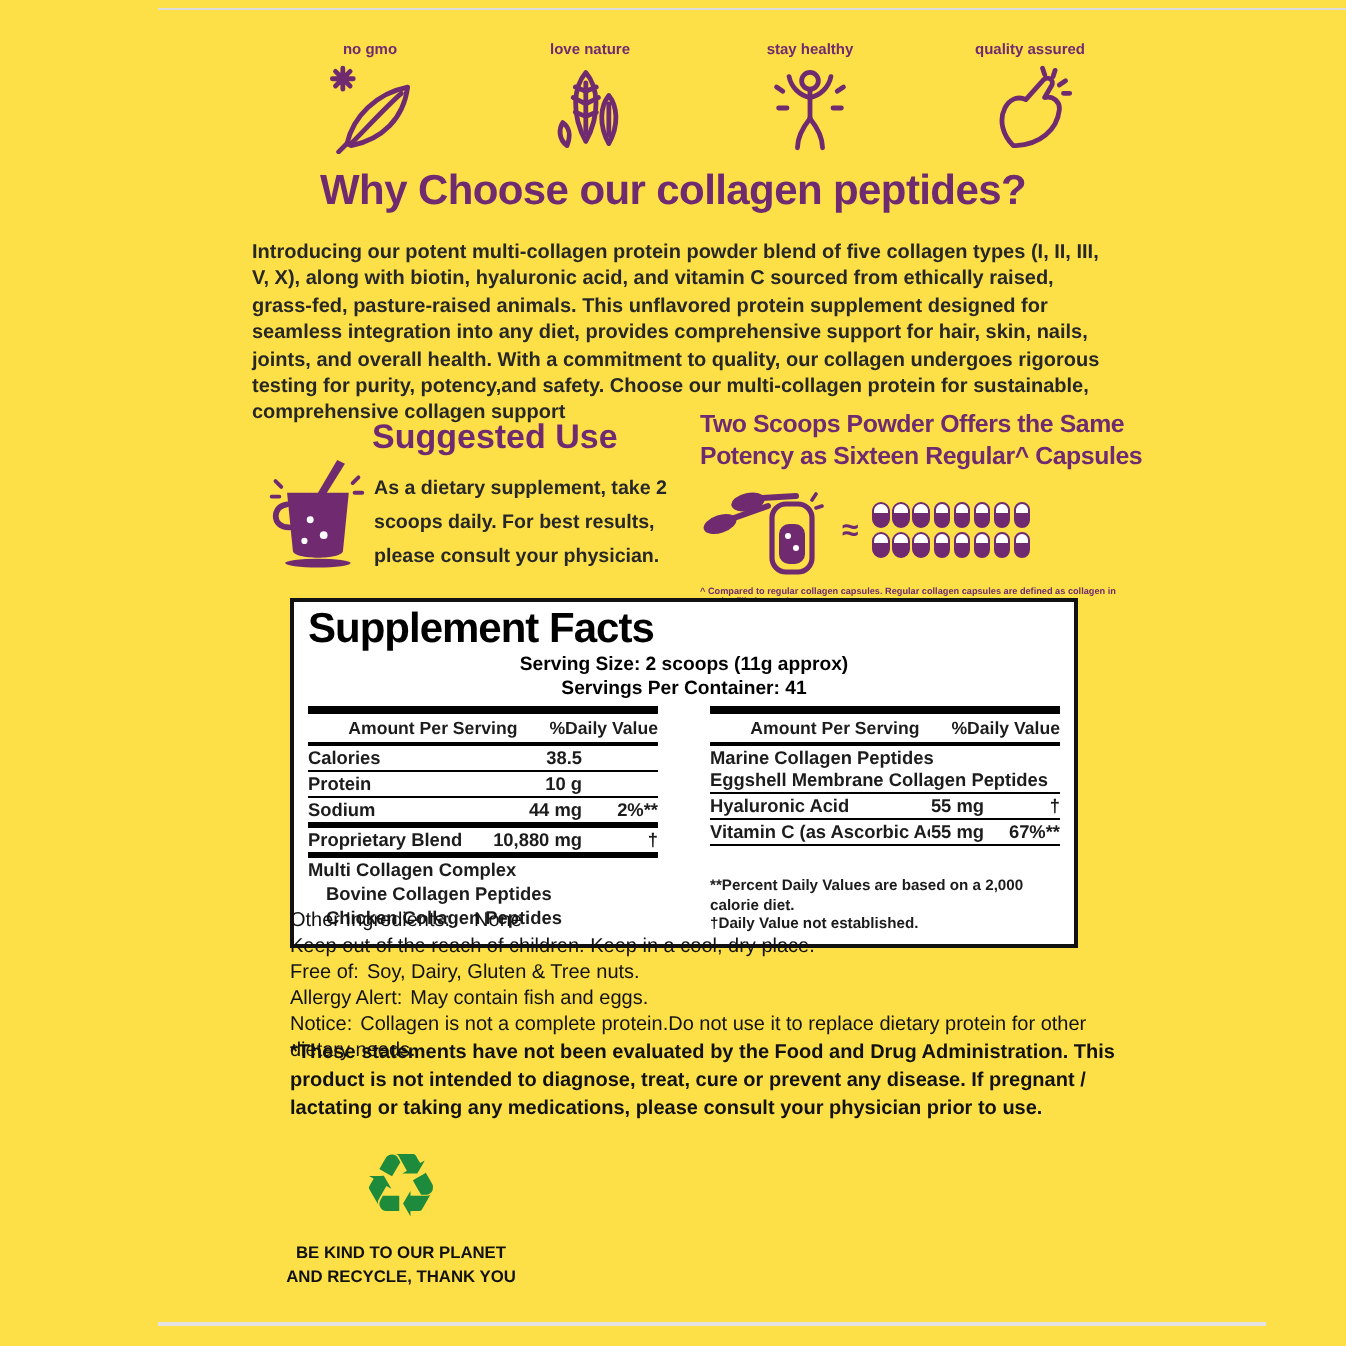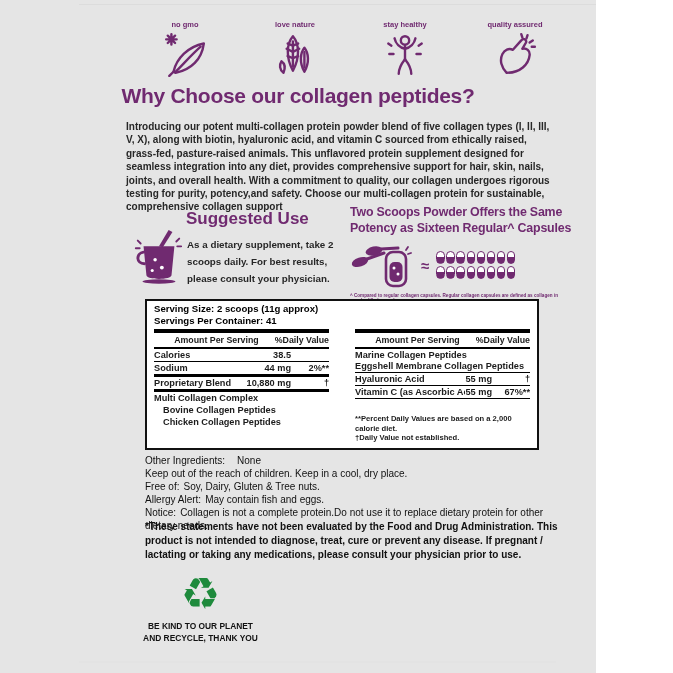--- a/index.html
+++ b/index.html
@@ -1,16 +1,16 @@
 <!DOCTYPE html>
 <html style="--accent: #702a70; --green: #1e8a3c;"><head>
 <meta charset="utf-8">
 <style>
   html,body{margin:0;padding:0;background:#fff;}
-  .page{position:relative;width:596px;height:673px;background:#e5e5e5;overflow:hidden;
+  .page{position:relative;width:673px;height:673px;background:#fde047;overflow:hidden;
         font-family:"Liberation Sans",sans-serif;color:#1c1c1c;}
   .edge-top{position:absolute;top:4px;left:79px;right:0;height:1px;background:#dcdcdc;}
   .edge-bottom{position:absolute;top:661px;left:79px;right:40px;height:2px;background:#e3e3e3;}
 
   
   .features{position:absolute;top:20px;left:130px;width:440px;display:flex;}
   .feature{flex:1;display:flex;flex-direction:column;align-items:center;}
   .feature .flabel{font-size:7.5px;font-weight:bold;color:var(--accent);margin-bottom:2px;}
   .ic{width:46px;height:46px;}
   .ic .st{stroke:var(--accent);fill:none;stroke-width:2.3;stroke-linecap:round;stroke-linejoin:round;}
@@ -35,21 +35,21 @@
   .cap-grid{display:flex;flex-direction:column;gap:2px;}
   .cap-row{display:flex;gap:1.5px;}
   .capsule{width:8.6px;height:13px;border:1.5px solid var(--accent);border-radius:5px;
            box-sizing:border-box;background:linear-gradient(180deg,#fff 42%,var(--accent) 42%);}
   .equiv-foot{margin-top:3px;font-size:4.6px;font-weight:bold;color:var(--accent);}
 
   
   .sf{position:absolute;top:299px;left:145px;width:394px;box-sizing:border-box;
       border:2px solid #111;background:#fff;padding:2px 7px 5px;}
   .sf-title{font-size:21px;font-weight:bold;letter-spacing:-0.5px;color:#000;}
-  .sf-sub{font-size:9.6px;font-weight:bold;line-height:11.6px;color:#000;}
+  .sf-sub{font-size:9.6px;font-weight:bold;line-height:11.6px;color:#000;text-align:center;}
   .sf-cols{display:flex;gap:26px;margin-top:3px;}
   .sf-col{flex:1;min-width:0;}
   .sf-head{display:flex;border-top:4px solid #000;border-bottom:2.5px solid #000;
            font-size:8.8px;font-weight:bold;padding:2px 0;}
   .sf-head .h-amt{margin-left:auto;}
   .sf-head .h-dv{margin-left:16px;}
   .sf-row{display:flex;align-items:baseline;font-size:9.2px;font-weight:bold;padding:1px 0;}
   .sf-row .n{white-space:nowrap;overflow:hidden;}
   .sf-row .a{margin-left:auto;text-align:right;white-space:nowrap;}
   .sf-row .d{width:38px;text-align:right;flex-shrink:0;white-space:nowrap;}
@@ -173,33 +173,39 @@
             <span class="capsule"></span>
             <span class="capsule"></span>
             <span class="capsule"></span>
           </div>
         </div>
     </div>
     <div class="equiv-foot">^ Compared to regular collagen capsules. Regular collagen capsules are defined as collagen in powder-filled capsules</div>
   </div>
 
   <div class="sf">
+    <div class="sf-title">Supplement Facts</div>
     <div class="sf-sub">Serving Size: 2 scoops (11g approx)</div>
     <div class="sf-sub">Servings Per Container: 41</div>
     <div class="sf-cols">
       <div class="sf-col">
         <div class="sf-head">
           <span class="h-amt">Amount Per Serving</span>
           <span class="h-dv">%Daily Value</span>
         </div>
         <div class="sf-row b1">
           <span class="n">Calories</span>
           <span class="a">38.5</span>
           <span class="d"></span>
         </div>
+        <div class="sf-row b1">
+          <span class="n">Protein</span>
+          <span class="a">10 g</span>
+          <span class="d"></span>
+        </div>
         <div class="sf-row b3">
           <span class="n">Sodium</span>
           <span class="a">44 mg</span>
           <span class="d">2%**</span>
         </div>
         <div class="sf-row b3">
           <span class="n">Proprietary Blend</span>
           <span class="a">10,880 mg</span>
           <span class="d">†</span>
         </div>

